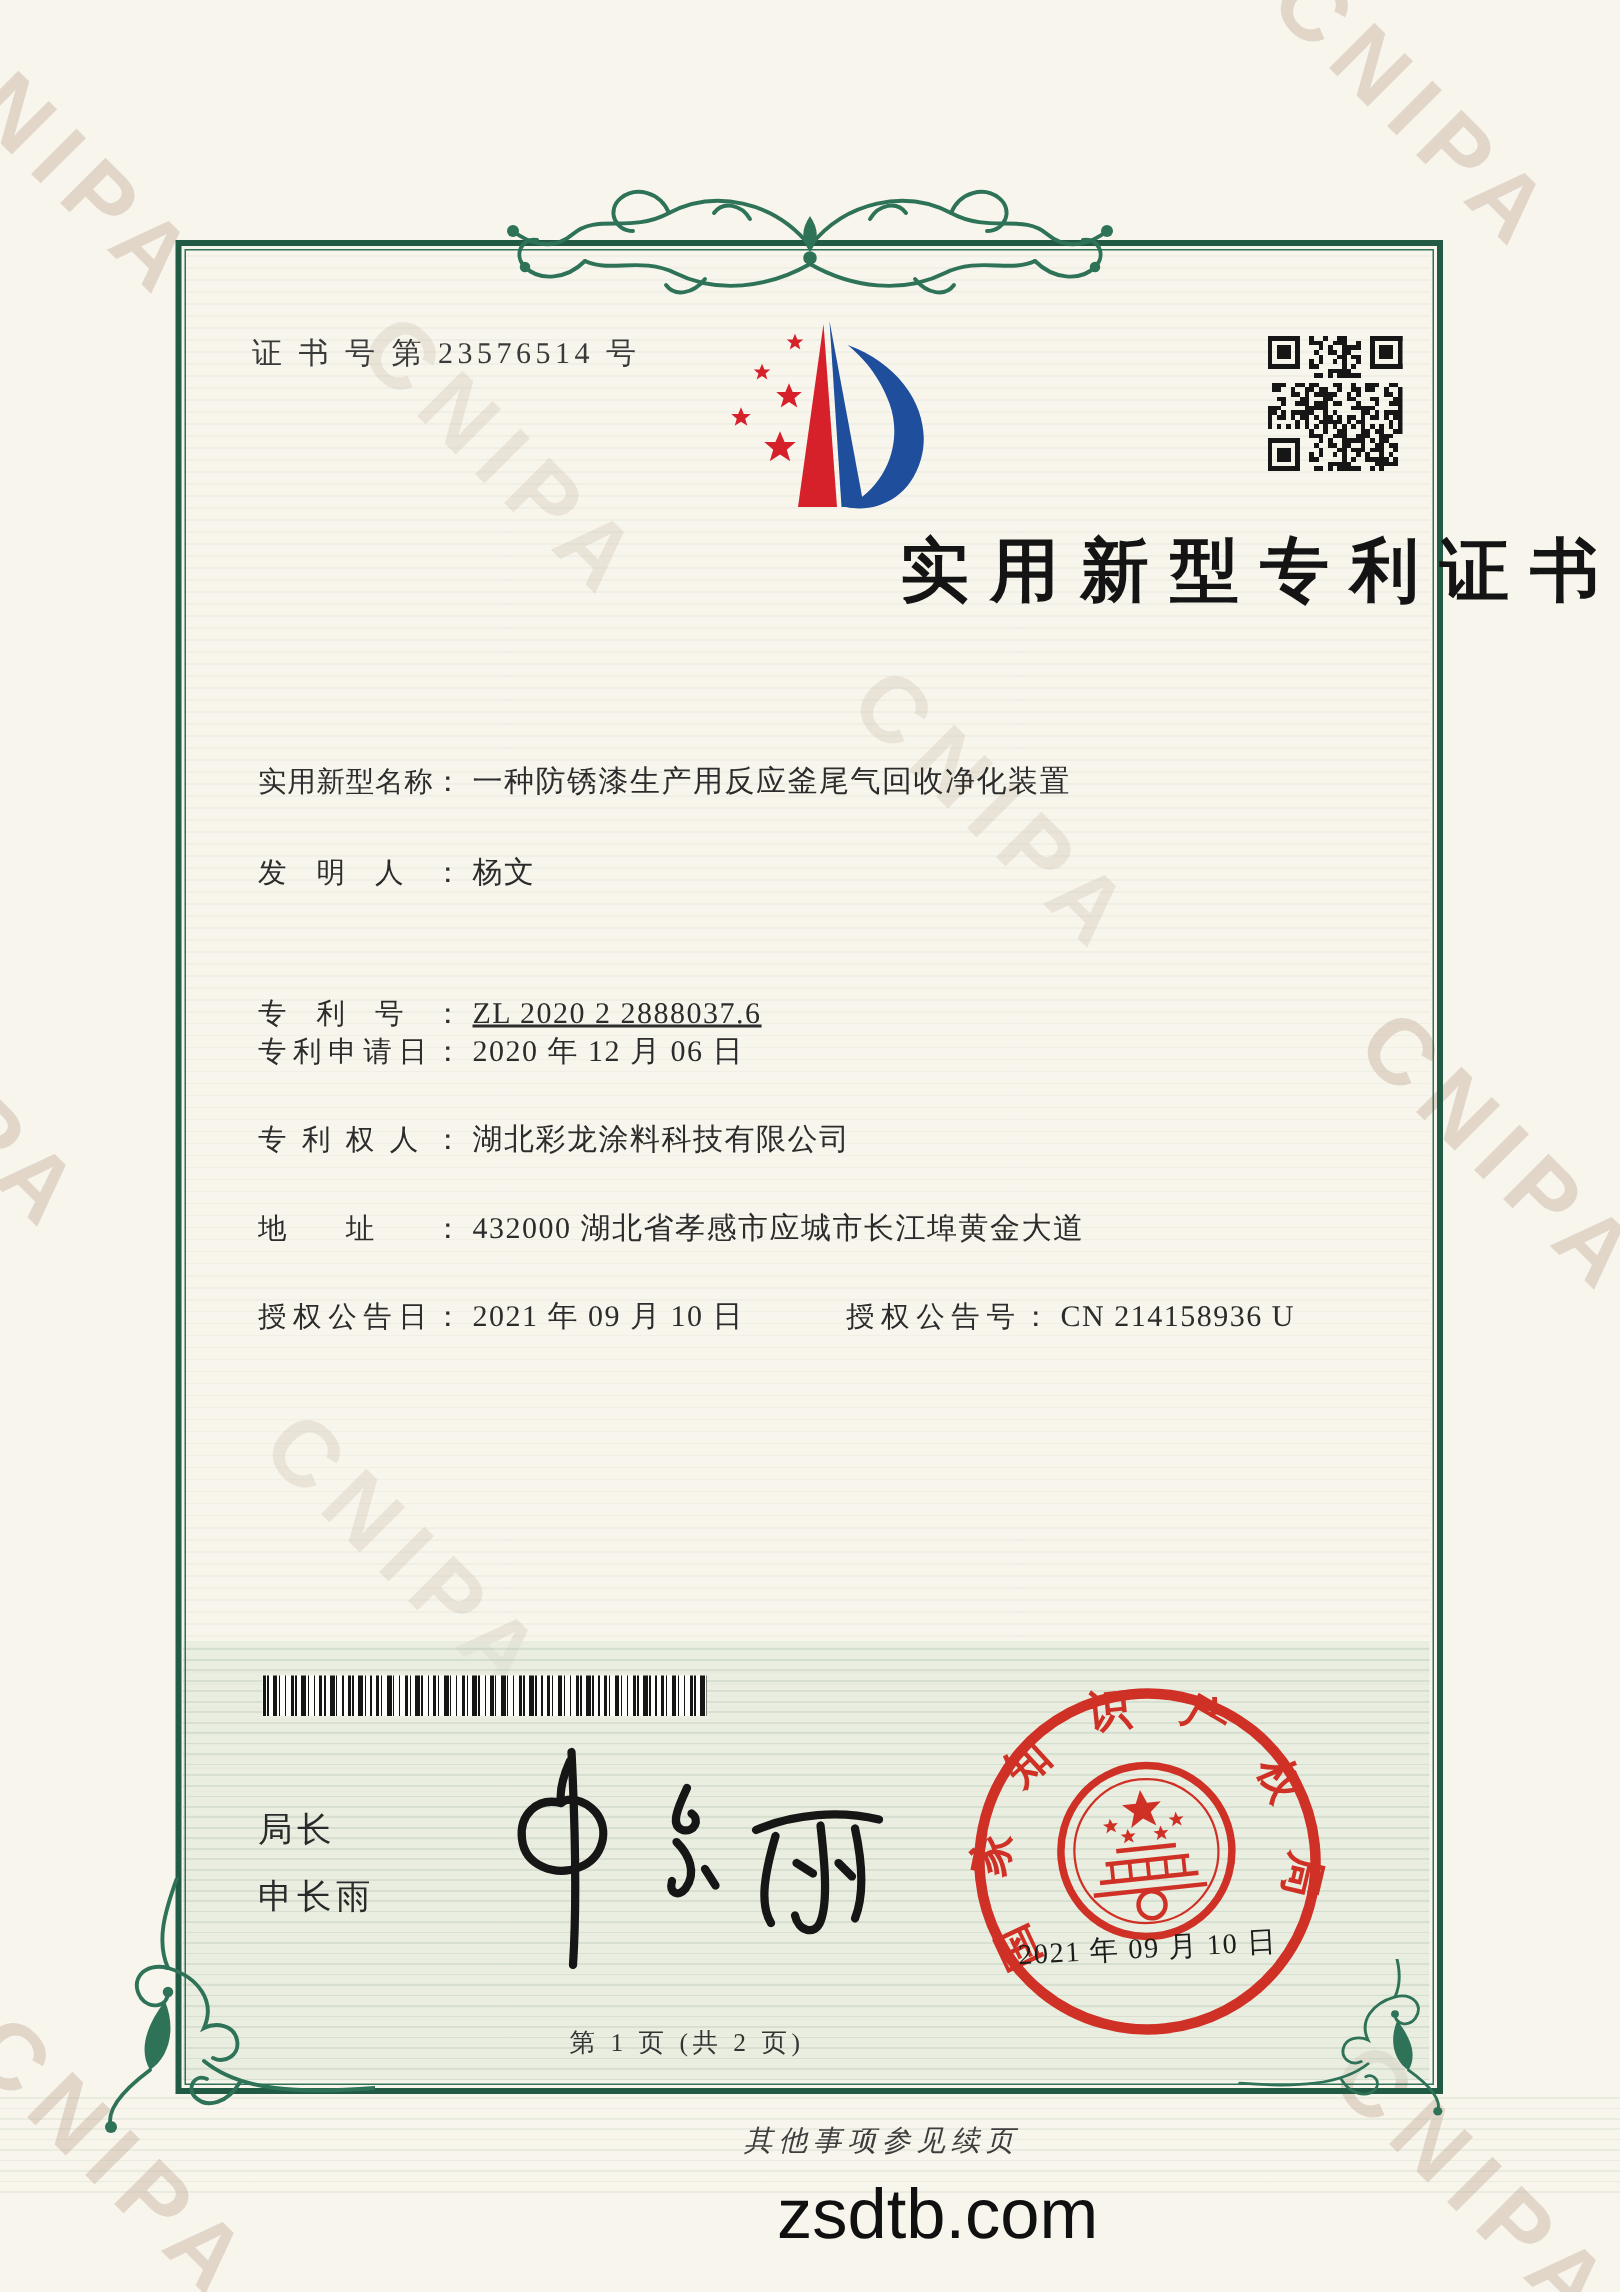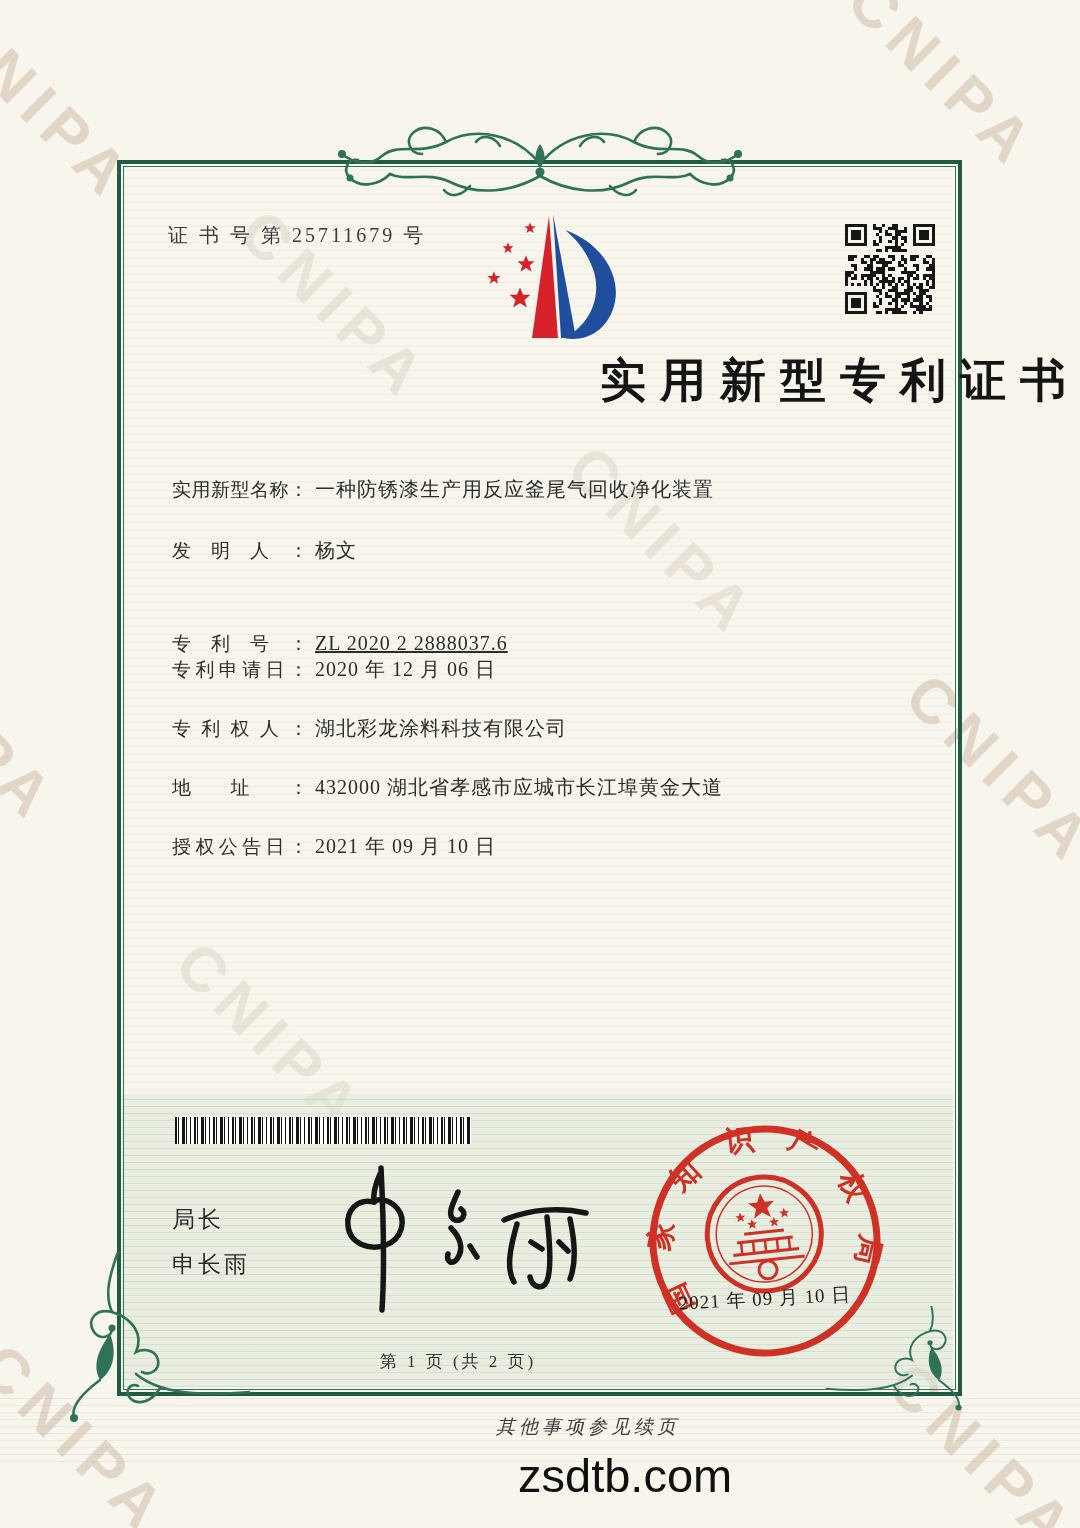--- a/index.html
+++ b/index.html
@@ -40,21 +40,21 @@
   
   .certno{left:168px;top:222px;font-size:20px;letter-spacing:3px;color:#3a3a3a;z-index:5;}
   .qr{left:845px;top:224px;width:90px;height:90px;z-index:5;}
   .logo{left:452px;top:206px;z-index:5;}
   .title{left:0;top:350px;width:1080px;text-align:right;font-size:46px;font-weight:bold;
          letter-spacing:14px;color:#141414;z-index:5;}
 
   
   .frow{left:172px;width:780px;z-index:5;font-size:20px;color:#2c2c2c;}
   .flabel{display:inline-block;width:136px;text-align:justify;text-align-last:justify;
-          font-size:19px;vertical-align:baseline;}
+          font-size:19px;vertical-align:baseline;margin-top:32px;}
   .fval{margin-left:7px;letter-spacing:1px;}
   .r1{top:476px;} .r2{top:537px;} .r3{top:631px;text-decoration:underline;}
   .r4{top:656px;} .r5{top:715px;} .r6{top:774px;} .r7{top:833px;}
   .grant2{position:absolute;left:392px;top:0;white-space:nowrap;}
 
   
   .paras{left:170px;top:876px;width:778px;z-index:5;font-size:20px;line-height:38px;
          color:#222;text-align:justify;font-style:italic;letter-spacing:1px;}
   .paras p{margin:0;text-indent:2em;}
 
@@ -132,21 +132,21 @@
       <circle class="fl" cx="72" cy="76" r="3.5"></circle>
     </g>
   </defs>
   <use href="#cf"></use>
 </svg>
 
 <svg class="abs orn" style="left:824px;top:1306px;" width="160" height="110" viewBox="0 0 160 110">
   <use href="#cf" transform="translate(160,-18) scale(-0.75,0.72)"></use>
 </svg>
 
-<div class="abs certno">证 书 号 第 25711679 号</div>
+<div class="abs certno">证 书 号 第 23576514 号</div>
 
 <svg class="abs logo" width="180" height="148" viewBox="0 0 180 148">
   <defs>
     <polygon id="st" points="0,-10 2.9,-3.1 10,-3.1 4.3,1.8 6.5,9 0,4.8 -6.5,9 -4.3,1.8 -10,-3.1 -2.9,-3.1"></polygon>
   </defs>
   <g fill="#d6212b">
     <use href="#st" transform="translate(78,22) scale(0.55)"></use>
     <use href="#st" transform="translate(56,42) scale(0.55)"></use>
     <use href="#st" transform="translate(74,58) scale(0.85)"></use>
     <use href="#st" transform="translate(42,72) scale(0.65)"></use>
@@ -475,20 +475,23 @@
   <span class="flabel">专利申请日：</span><span class="fval">2020 年 12 月 06 日</span>
 </div>
 <div class="abs frow r5">
   <span class="flabel">专利权人：</span><span class="fval">湖北彩龙涂料科技有限公司</span>
 </div>
 <div class="abs frow r6">
   <span class="flabel">地址：</span><span class="fval">432000 湖北省孝感市应城市长江埠黄金大道</span>
 </div>
 <div class="abs frow r7">
   <span class="flabel">授权公告日：</span><span class="fval">2021 年 09 月 10 日</span>
+  <span class="grant2">
+    <span class="flabel">授权公告号：</span><span class="fval">CN 214158936 U</span>
+  </span>
 </div>
 
 <div class="abs paras">
 </div>
 
 <div class="abs barcode"></div>
 
 <div class="abs signer signer-title">局长</div>
 <div class="abs signer signer-name">申长雨</div>
 

